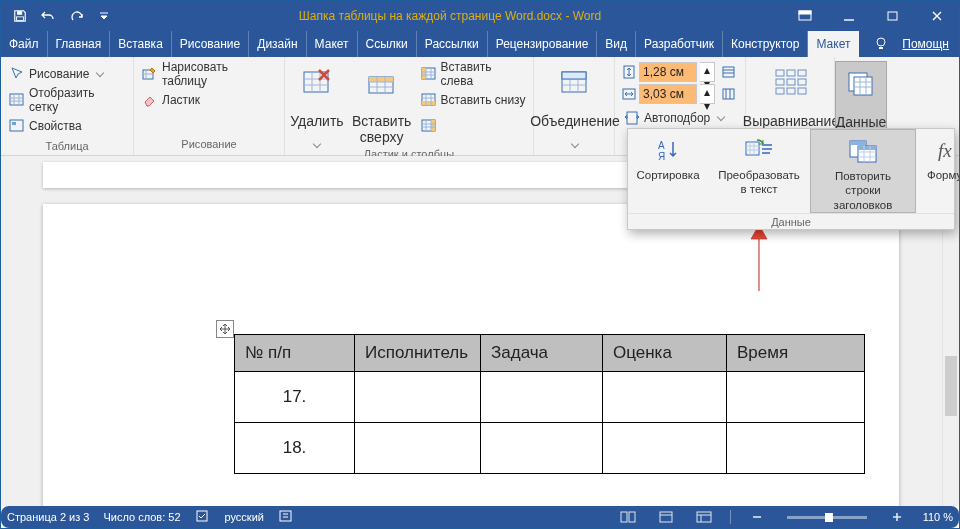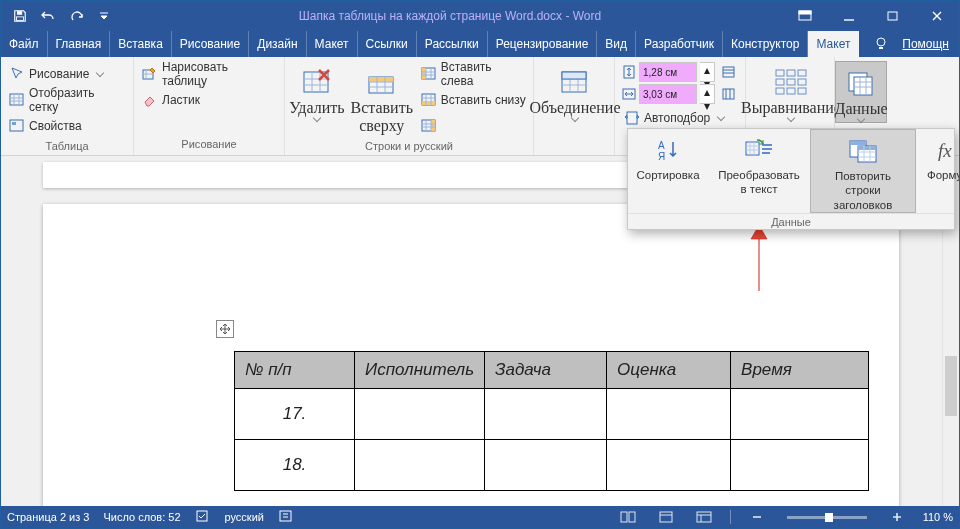--- a/index.html
+++ b/index.html
@@ -1,72 +1,72 @@
 <!DOCTYPE html>
 <html><head>
 <meta charset="utf-8">
 <style>
   html,body{margin:0;padding:0;font-family:"Segoe UI",Arial,sans-serif;font-size:12px;background:#fff;color:#222;}
   .window{width:960px;height:529px;border:1px solid #215e9e;box-sizing:border-box;position:relative;overflow:hidden;background:#fff;}
   
-  .titlebar{height:30px;background:#2b579a;display:flex;align-items:center;color:#c4b5fd;}
+  .titlebar{height:30px;background:#2b579a;display:flex;align-items:center;color:#eab308;}
   .qa{display:flex;align-items:center;gap:2px;padding-left:6px;}
   .qa .btn{width:26px;height:24px;display:flex;align-items:center;justify-content:center;}
   .qa svg{fill:#fff;stroke:#fff;}
   .title{flex:1;text-align:center;font-size:12px;opacity:.95;}
   .wincontrols{display:flex;}
   .wincontrols .btn{width:44px;height:30px;display:flex;align-items:center;justify-content:center;}
   .wincontrols svg{stroke:#fff;fill:none;}
   
   .menubar{height:26px;background:#2b579a;display:flex;align-items:stretch;color:#fff;font-size:12px;}
   .menubar .tab{padding:0 8px;display:flex;align-items:center;border-right:1px solid rgba(255,255,255,.25);cursor:default;}
   .menubar .tab.active{background:#f3f3f3;color:#2b579a;font-weight:400;}
   .menubar .help{margin-left:auto;display:flex;align-items:center;gap:14px;padding:0 10px;text-decoration:underline;}
   .menubar .help svg{fill:#fff;}
   
   .ribbon{height:98px;background:#f3f3f3;border-bottom:1px solid #d4d4d4;display:flex;align-items:stretch;position:relative;}
   .group{border-right:1px solid #e1e1e1;display:flex;flex-direction:column;position:relative;padding-top:4px;}
   .group .body{flex:1;display:flex;align-items:flex-start;}
   .group .label{font-size:11px;text-align:center;color:#666;padding-bottom:2px;height:16px;line-height:14px;position:relative;}
   .smallbtn{display:flex;align-items:center;gap:4px;padding:2px 6px;height:22px;font-size:12px;color:#333;}
   .smallbtn svg, .smallbtn .ico{flex:0 0 16px;}
-  .bigbtn{width:60px;display:flex;flex-direction:column;align-items:center;justify-content:flex-start;padding:4px 2px 0;gap:0;text-align:center;font-size:16px;color:#333;font-family:Liberation Serif, serif;}
+  .bigbtn{width:60px;display:flex;flex-direction:column;align-items:center;justify-content:flex-start;padding:4px 2px 0;gap:14px;text-align:center;font-size:14px;color:#333;}
   .bigbtn .ico{height:34px;display:flex;align-items:center;justify-content:center;}
   .bigbtn.active{background:#c9c9c9;border:1px solid #a7a7a7;box-sizing:border-box;}
   .col{display:flex;flex-direction:column;}
   .spin{display:flex;align-items:center;gap:3px;height:22px;padding:0 4px;}
-  .spin .val{border:1px solid #c8c8c8;background:#f0abfc;height:18px;width:50px;font-size:10px;display:flex;align-items:center;padding:0 3px;justify-content:flex-start;}
+  .spin .val{border:1px solid #c8c8c8;background:#fdba74;height:18px;width:50px;font-size:12px;display:flex;align-items:center;padding:0 3px;justify-content:flex-start;}
   .spin .arrows{width:14px;height:18px;border:1px solid #c8c8c8;border-left:none;background:#fff;display:flex;flex-direction:column;}
   .spin .arrows div{flex:1;display:flex;align-items:center;justify-content:center;}
   .chevron{border-bottom:1px solid #888;border-right:1px solid #888;width:5px;height:5px;transform:rotate(45deg);margin-top:-2px;}
   .collapse{position:absolute;right:6px;bottom:4px;font-size:10px;color:#666;}
   
   .dropdown{position:absolute;top:127px;right:4px;background:#f3f3f3;border:1px solid #c8c8c8;box-shadow:2px 4px 10px rgba(0,0,0,.3);width:326px;height:100px;display:flex;flex-direction:column;z-index:10;}
   .dropdown .items{flex:1;display:flex;}
   .ddbtn{flex:0 0 auto;display:flex;flex-direction:column;align-items:center;justify-content:flex-start;padding:6px 6px 0;text-align:center;font-size:11.5px;color:#333;line-height:1.25;}
   .ddbtn .ico{height:30px;display:flex;align-items:center;justify-content:center;margin-bottom:3px;}
   .ddbtn.hl{background:#d5d5d5;border:1px solid #b3b3b3;box-sizing:border-box;}
   .dropdown .lbl{font-size:11px;text-align:center;color:#666;height:18px;line-height:16px;border-top:1px solid #e1e1e1;}
   
   .arrow-annot{position:absolute;left:747px;top:222px;z-index:9;}
   
   .docarea{position:absolute;left:0;right:0;top:155px;bottom:22px;background:#f0f0f0;overflow:hidden;}
   .scrollbar-v{position:absolute;right:0;top:0;bottom:0;width:16px;background:#f0f0f0;border-left:1px solid #e3e3e3;}
   .scrollbar-v .thumb{position:absolute;left:2px;right:2px;top:200px;height:60px;background:#cdcdcd;}
   .page-shadow{position:absolute;left:42px;top:6px;right:60px;height:26px;background:#fff;box-shadow:0 1px 3px rgba(0,0,0,.25);}
   .page{position:absolute;left:42px;top:48px;right:60px;bottom:-200px;background:#fff;box-shadow:0 1px 4px rgba(0,0,0,.3);}
   .movehandle{position:absolute;left:173px;top:116px;width:16px;height:16px;border:1px solid #888;background:#fff;display:flex;align-items:center;justify-content:center;}
-  .tbl{position:absolute;left:191px;top:147px;border-collapse:collapse;font-style:italic;}
+  .tbl{position:absolute;left:191px;top:130px;border-collapse:collapse;}
   .tbl th,.tbl td{border:1.4px solid #000;font-family:Arial,sans-serif;}
   .tbl th{background:#bfbfbf;font-weight:400;text-align:left;padding:5px 10px;font-size:17px;height:26px;}
   .tbl td{height:48px;font-size:17px;text-align:center;}
   .tbl td:first-child{text-align:center;}
   .col-w1{width:120px;} .col-w2{width:126px;} .col-w3{width:122px;} .col-w4{width:124px;} .col-w5{width:138px;}
   
-  .status{position:absolute;left:0;right:0;bottom:0;height:22px;background:#2b579a;color:#fff;display:flex;align-items:center;font-size:11px;padding:0 6px;gap:14px;}
+  .status{position:absolute;left:0;right:0;bottom:0;height:22px;background:#2b579a;color:#fff;display:flex;align-items:center;font-size:11px;padding:0 6px;gap:14px;border-radius:8px;}
   .status .spacer{flex:1;}
   .status .vbtn{width:24px;height:18px;display:flex;align-items:center;justify-content:center;opacity:.85;}
   .status .slider{width:80px;height:3px;background:rgba(255,255,255,.45);position:relative;margin:0 4px;}
   .status .slider .knob{position:absolute;left:38px;top:-3px;width:8px;height:9px;background:#fff;}
   .status svg{stroke:#fff;fill:none;}
   .sep{height:14px;width:1px;background:rgba(255,255,255,.35);}
 </style>
 </head>
 <body>
 
@@ -243,21 +243,21 @@
             </div>
           <div class="smallbtn">
               <svg width="16" height="16">
                 <rect x="1" y="2" width="13" height="11" fill="none" stroke="#3b6fb6"></rect>
                 <rect x="10" y="2" width="4" height="11" fill="#f4c97a"></rect>
                 <path d="M1 6h13M1 9h13M5 2v11M10 2v11" stroke="#9bb6dd"></path>
               </svg>
             </div>
         </div>
       </div>
-      <div class="label">Строки и русский</div>
+      <div class="label">Ластик и столбцы</div>
     </div>
 
     <div class="group" style="width:80px">
       <div class="body">
           <div class="bigbtn" style="width:78px">
         <div class="ico">
               <svg width="32" height="28">
                 <rect x="3" y="4" width="24" height="20" fill="none" stroke="#3b6fb6"></rect>
                 <path d="M3 11h24M3 17h24M11 4v20M19 4v20" stroke="#9bb6dd"></path>
                 <rect x="3" y="4" width="24" height="7" fill="#dce9f7" stroke="#3b6fb6"></rect>

